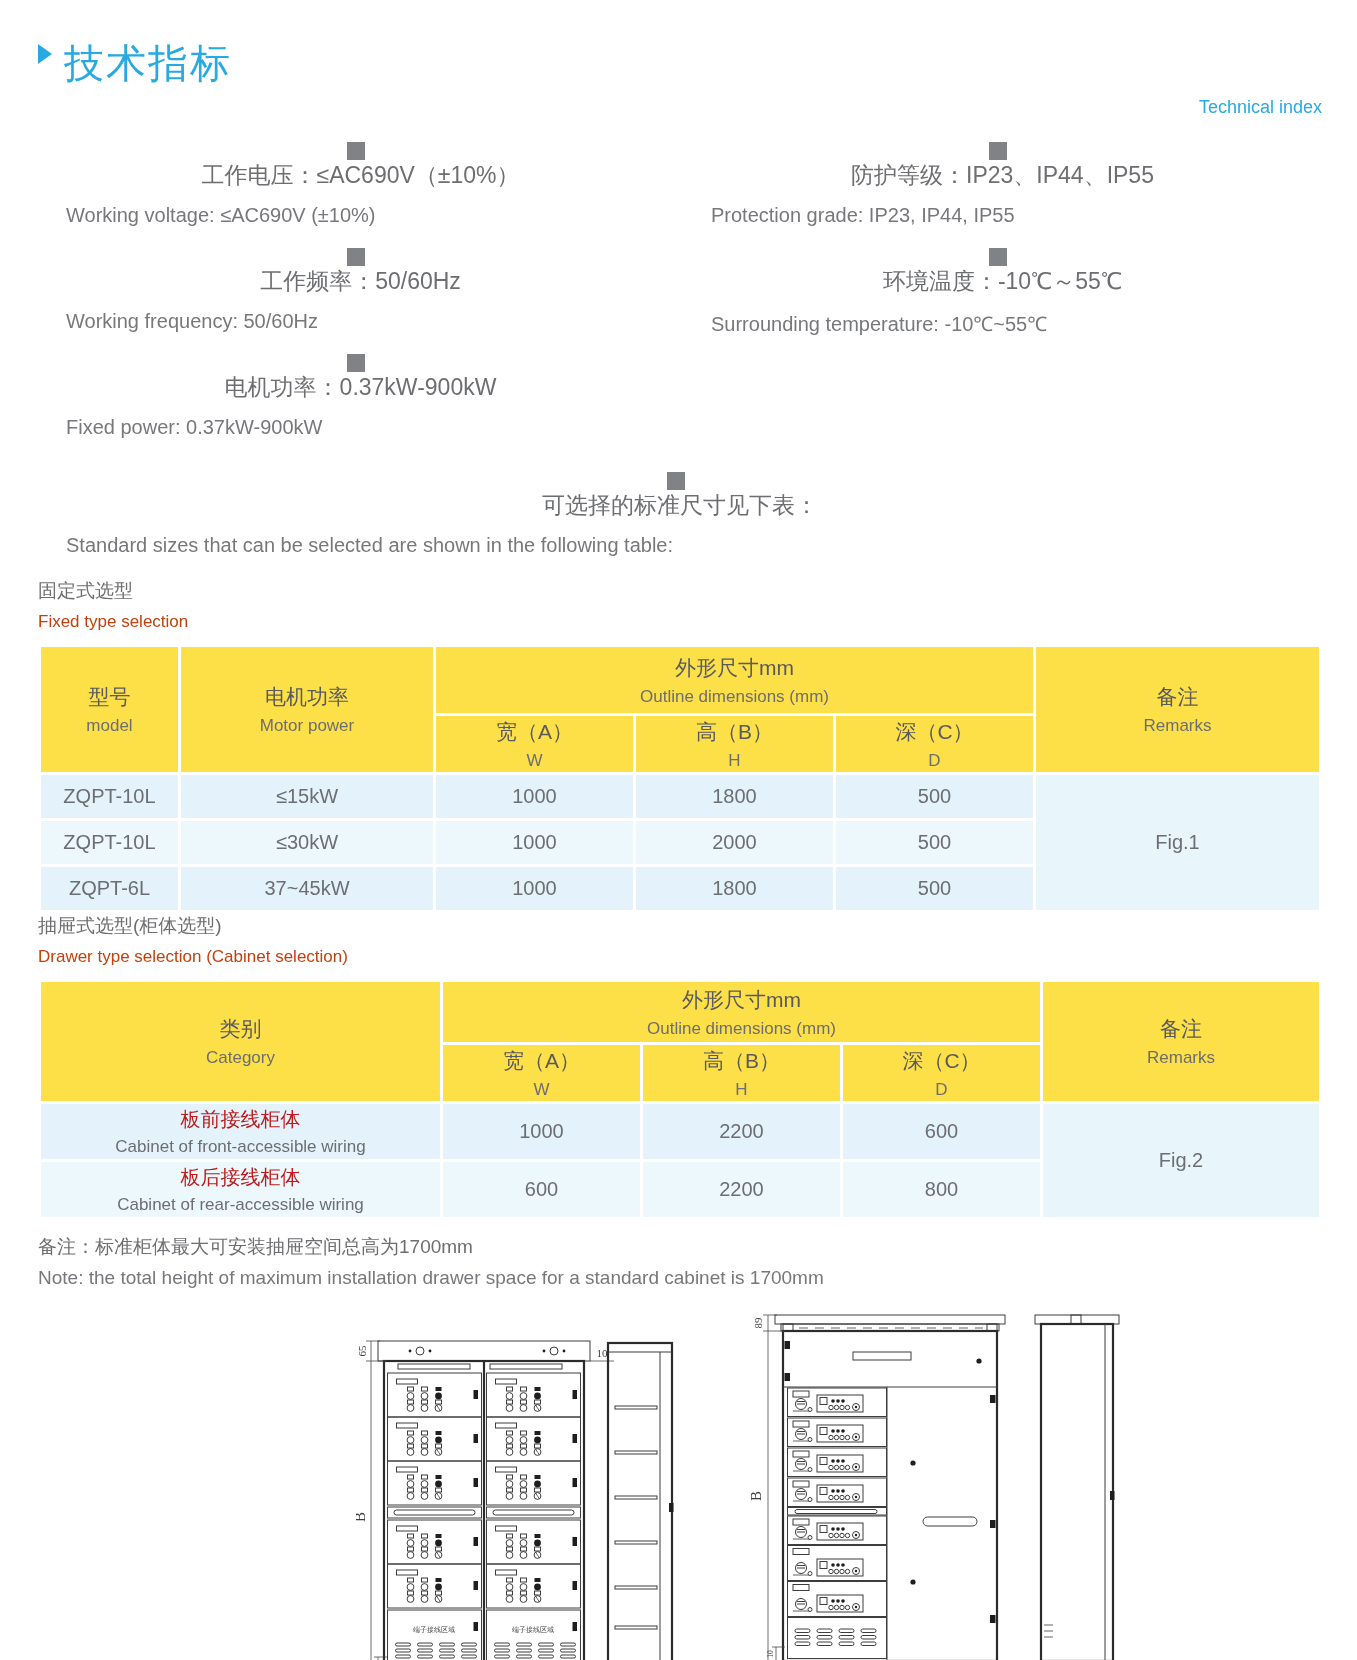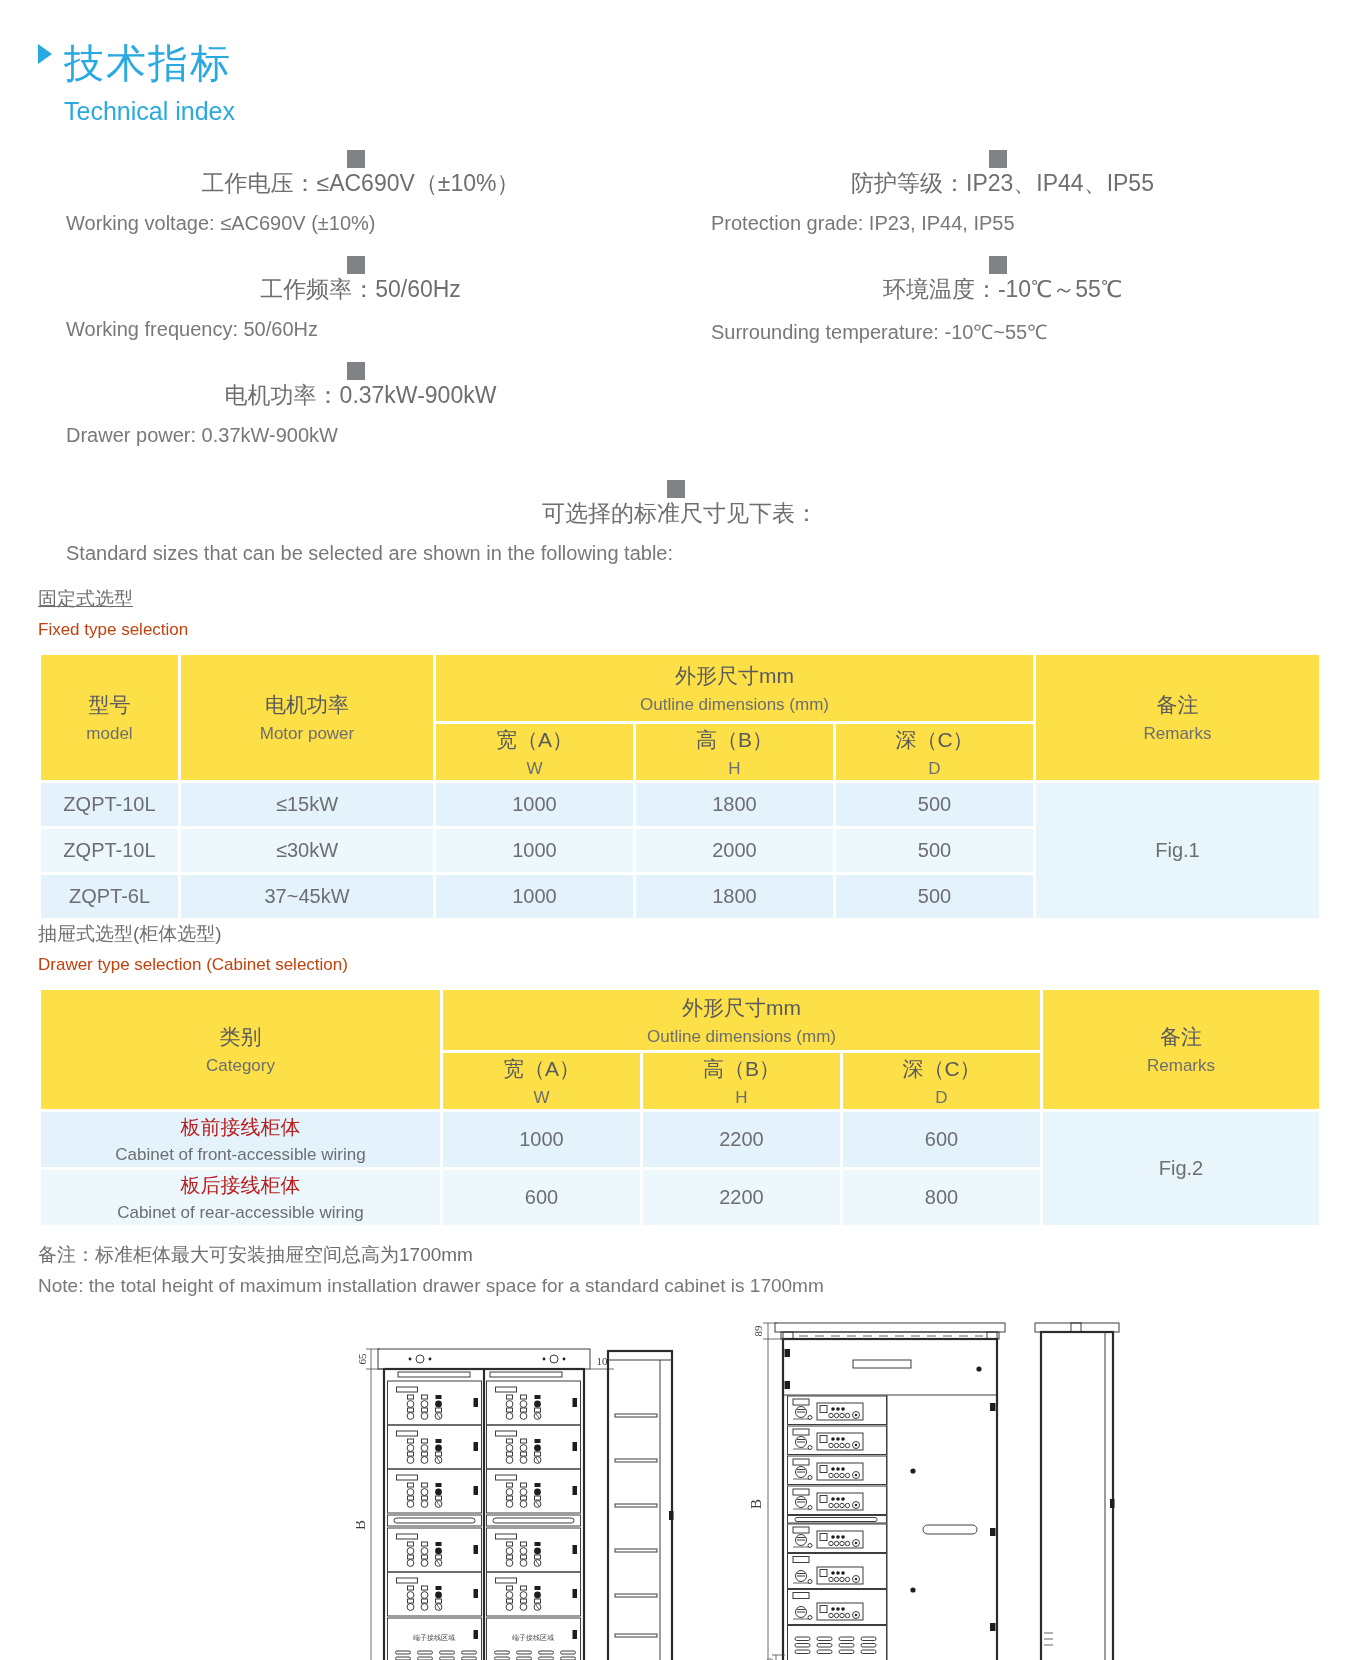--- a/index.html
+++ b/index.html
@@ -14,21 +14,21 @@
   
   .hdr { margin-left:0; }
   .hdr-row { display:flex; align-items:flex-start; }
   .tri {
     width:0; height:0; margin:8px 12px 0 0;
     border-left:14px solid #29A9E1;
     border-top:10px solid transparent;
     border-bottom:10px solid transparent;
   }
   .title-zh { font-size:40px; color:#29A9E1; letter-spacing:2px; }
-  .title-en { font-size:25px; color:#29A9E1; margin:6px 0 0 26px; }
+  .title-en { font-size:18px; color:#29A9E1; margin:6px 0 0 26px;text-align:right; }
 
   
   .specs { display:flex; margin-top:24px; }
   .spec-col-left  { width:645px; }
   .spec-col-right { flex:1; }
   .spec-item { margin-bottom:21px; }
   .spec-zh { font-size:23px; color:#6D6E71; display:flex; align-items:center;flex-direction:column; }
   .bullet { display:inline-block; width:18px; height:18px; background:#808285; margin-right:9px; flex:0 0 auto; }
   .spec-en { font-size:20px; color:#77787B; margin:13px 0 0 28px; }
   .intro { margin-top:12px; }
@@ -103,21 +103,21 @@
             <span class="bullet"></span>
             <span>工作频率：50/60Hz</span>
           </div>
         <div class="spec-en">Working frequency: 50/60Hz</div>
       </div>
       <div class="spec-item">
         <div class="spec-zh">
             <span class="bullet"></span>
             <span>电机功率：0.37kW-900kW</span>
           </div>
-        <div class="spec-en">Drawer power: 0.37kW-900kW</div>
+        <div class="spec-en">Fixed power: 0.37kW-900kW</div>
       </div>
     </div>
     <div class="spec-col-right">
       <div class="spec-item">
         <div class="spec-zh">
             <span class="bullet"></span>
             <span>防护等级：IP23、IP44、IP55</span>
           </div>
         <div class="spec-en">Protection grade: IP23, IP44, IP55</div>
       </div>
@@ -132,21 +132,21 @@
   </div>
 
   <div class="spec-item intro">
     <div class="spec-zh">
         <span class="bullet"></span>
         <span>可选择的标准尺寸见下表：</span>
       </div>
     <div class="spec-en">Standard sizes that can be selected are shown in the following table:</div>
   </div>
 
-  <div class="sec-zh" style="margin-top:4px;text-decoration:underline;">固定式选型</div>
+  <div class="sec-zh" style="margin-top:4px;">固定式选型</div>
   <div class="sec-en">Fixed type selection</div>
 
   <table class="spec-table" id="fixed-table">
     <colgroup>
       <col style="width:137px">
         <col style="width:252px">
         <col style="width:197px">
       <col style="width:197px">
         <col style="width:197px">
         <col style="width:283px">

